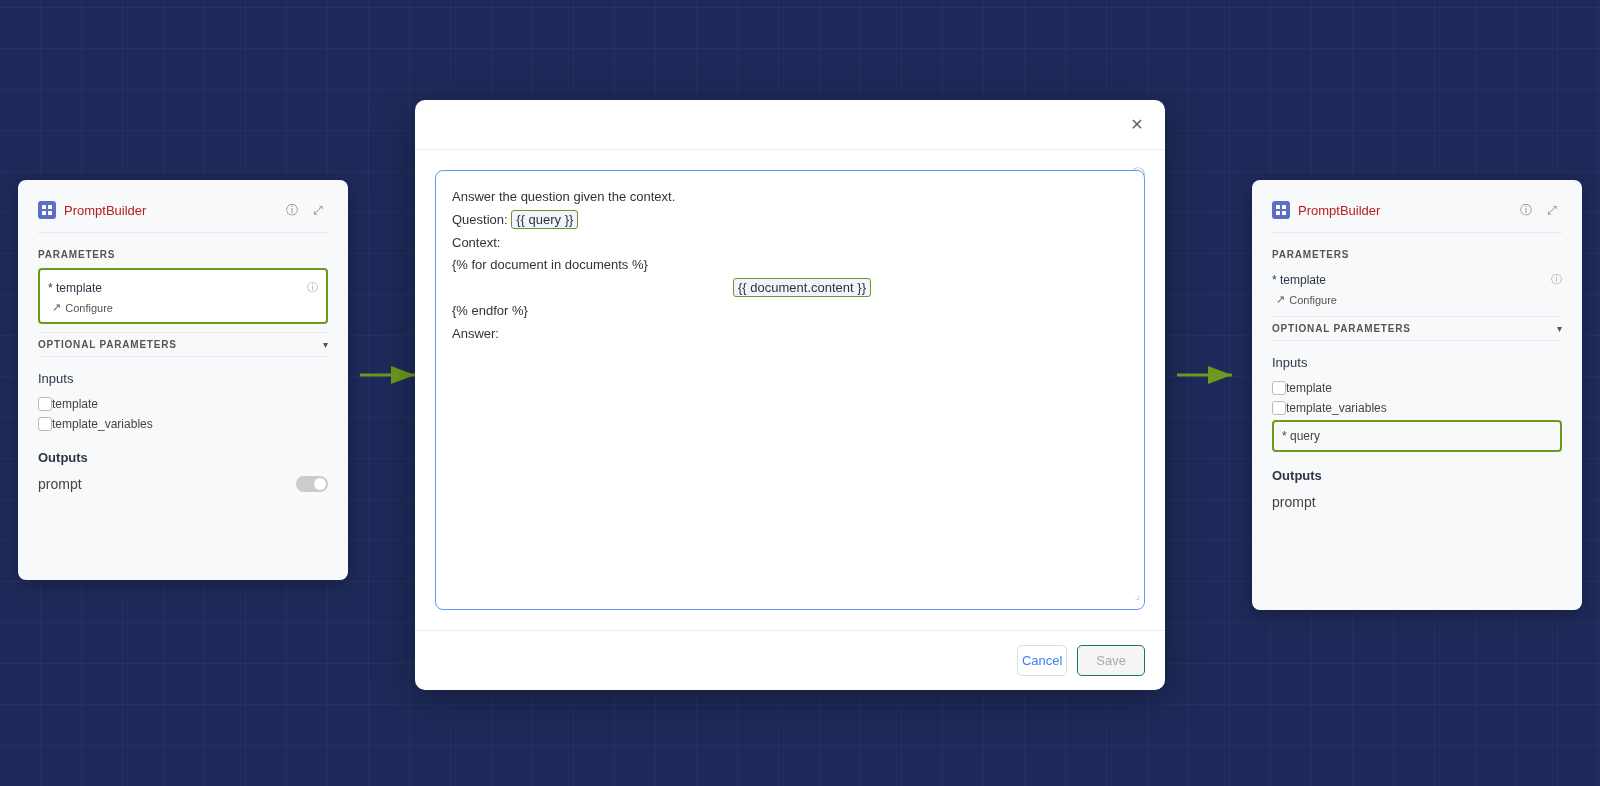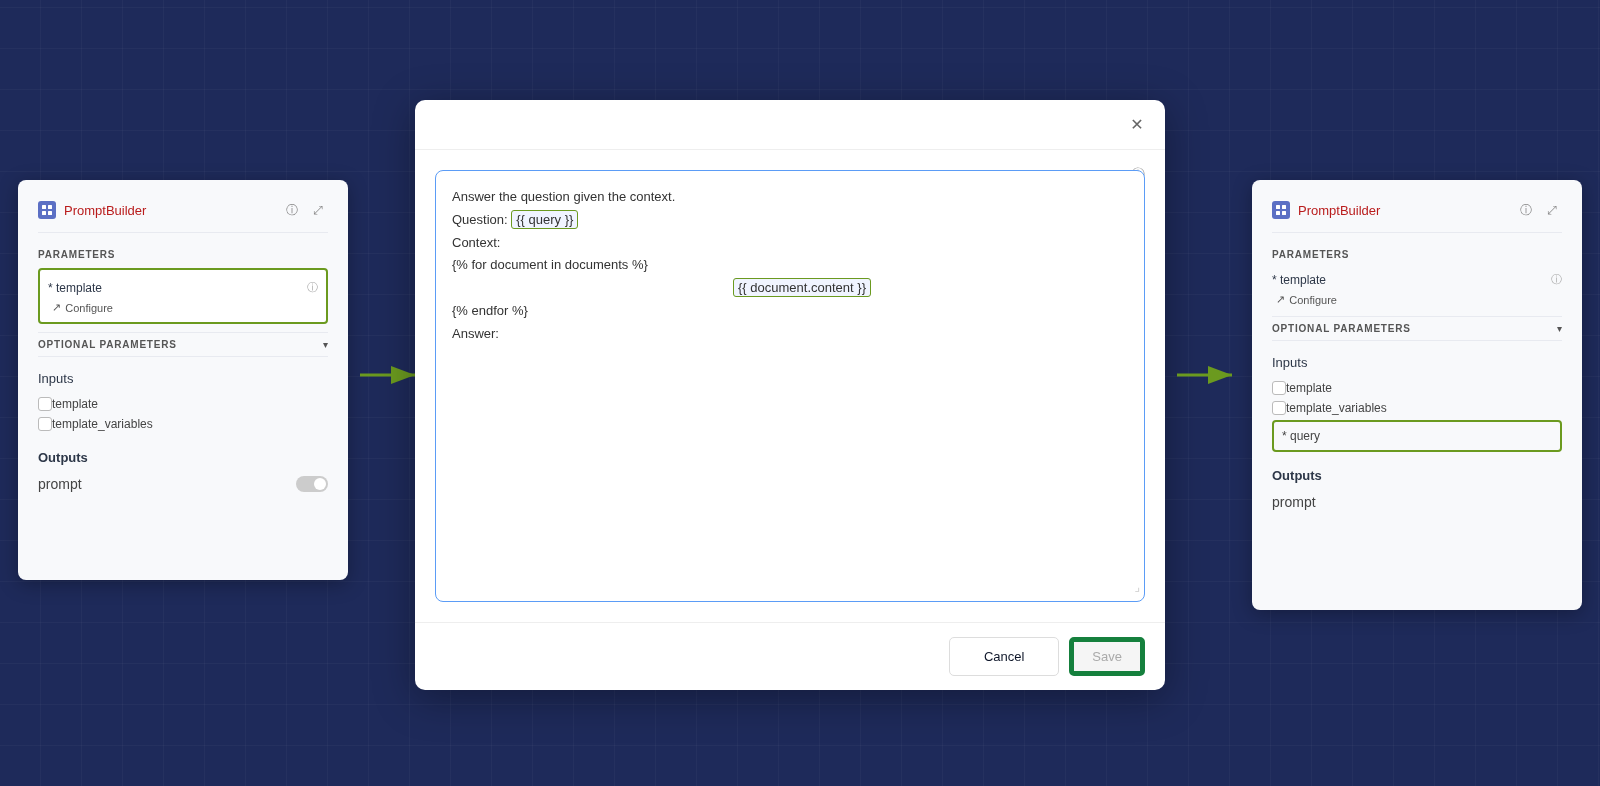--- a/index.html
+++ b/index.html
@@ -358,32 +358,32 @@
 
     .modal-footer {
       padding: 14px 20px;
       border-top: 1px solid #eee;
       display: flex;
       justify-content: flex-end;
       gap: 10px;
     }
 
     .btn-cancel {
-      padding: 7px 34px;
+      padding: 7px 4px;
       border: 1px solid #ddd;
       border-radius: 5px;
       background: white;
-      color: #0f172a;
+      color: #3b82f6;
       font-size: 13px;
       cursor: pointer;
     }
 
     .btn-save {
       padding: 7px 18px;
-      border: 5px solid #15803d;
+      border: 1px solid #15803d;
       border-radius: 5px;
       background: #f5f5f5;
       color: #aaa;
       font-size: 13px;
       cursor: pointer;
     }
 
     
     .highlighted-inputs-box {
       border: 2px solid #6b9a1f;

